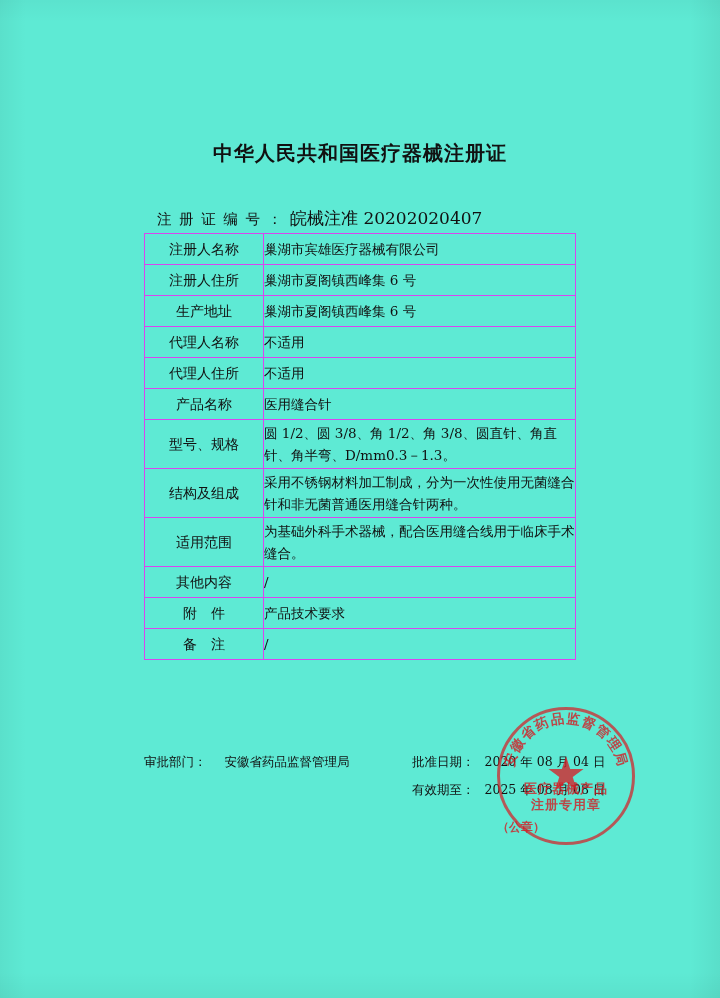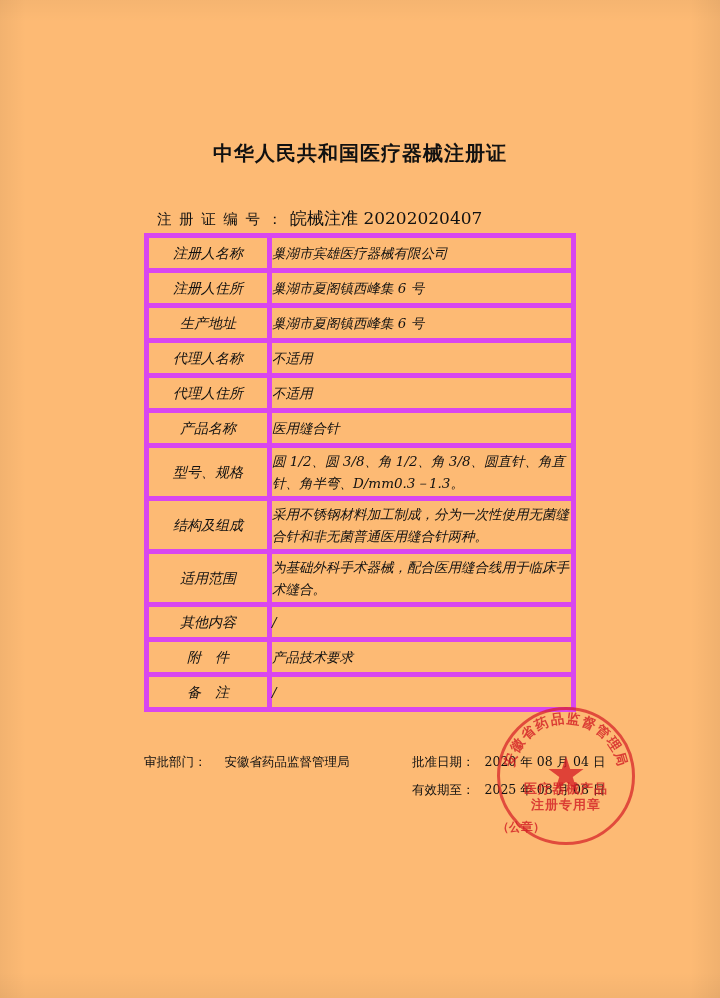--- a/index.html
+++ b/index.html
@@ -11,21 +11,21 @@
     width: 720px;
     height: 998px;
     position: relative;
     font-family: "DejaVu Serif", "Liberation Serif", serif;
     color: #111111;
     overflow: hidden;
   }
   .page {
     position: absolute;
     inset: 0;
-    background: #fdba74;
+    background: #5eead4;
   }
   
   .page::before {
     content: "";
     position: absolute;
     inset: 0;
     pointer-events: none;
     background:
       linear-gradient(to right, rgba(0,0,0,0.045) 0px, rgba(0,0,0,0.0) 26px),
       linear-gradient(to left, rgba(0,0,0,0.05) 0px, rgba(0,0,0,0.0) 30px),
@@ -65,24 +65,23 @@
   }
   table.cert {
     position: absolute;
     top: 233px;
     left: 144px;
     width: 432px;
     border-collapse: collapse;
     table-layout: fixed;
   }
   table.cert td {
-    border: 5px solid #d946ef;
+    border: 1px solid #d946ef;
     padding: 0;
     vertical-align: middle;
-    font-style: italic;
   }
   td.label {
     width: 118px;
     text-align: center;
     font-size: 14px;
     padding: 7px 4px;
     line-height: 1.5;
   }
   td.label .lbl-inner {
     display: block;

